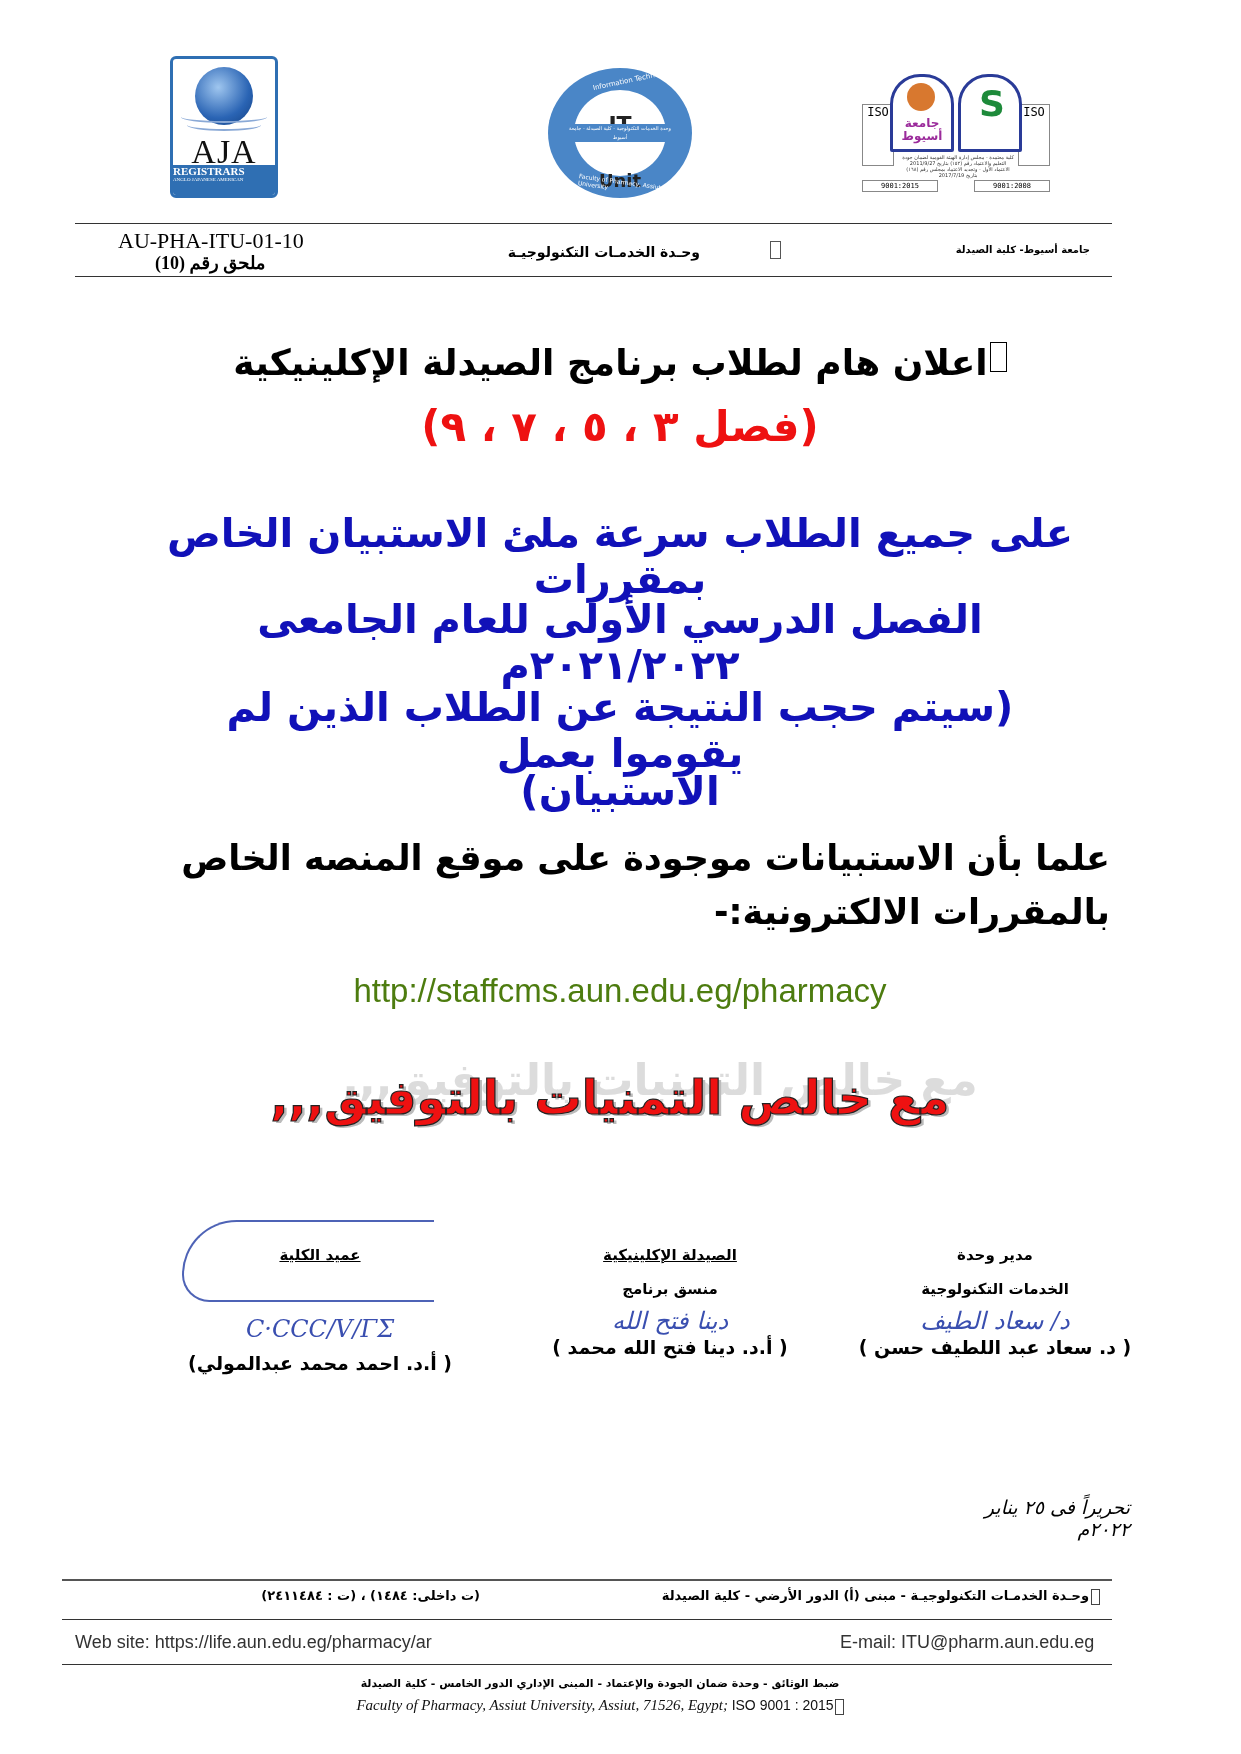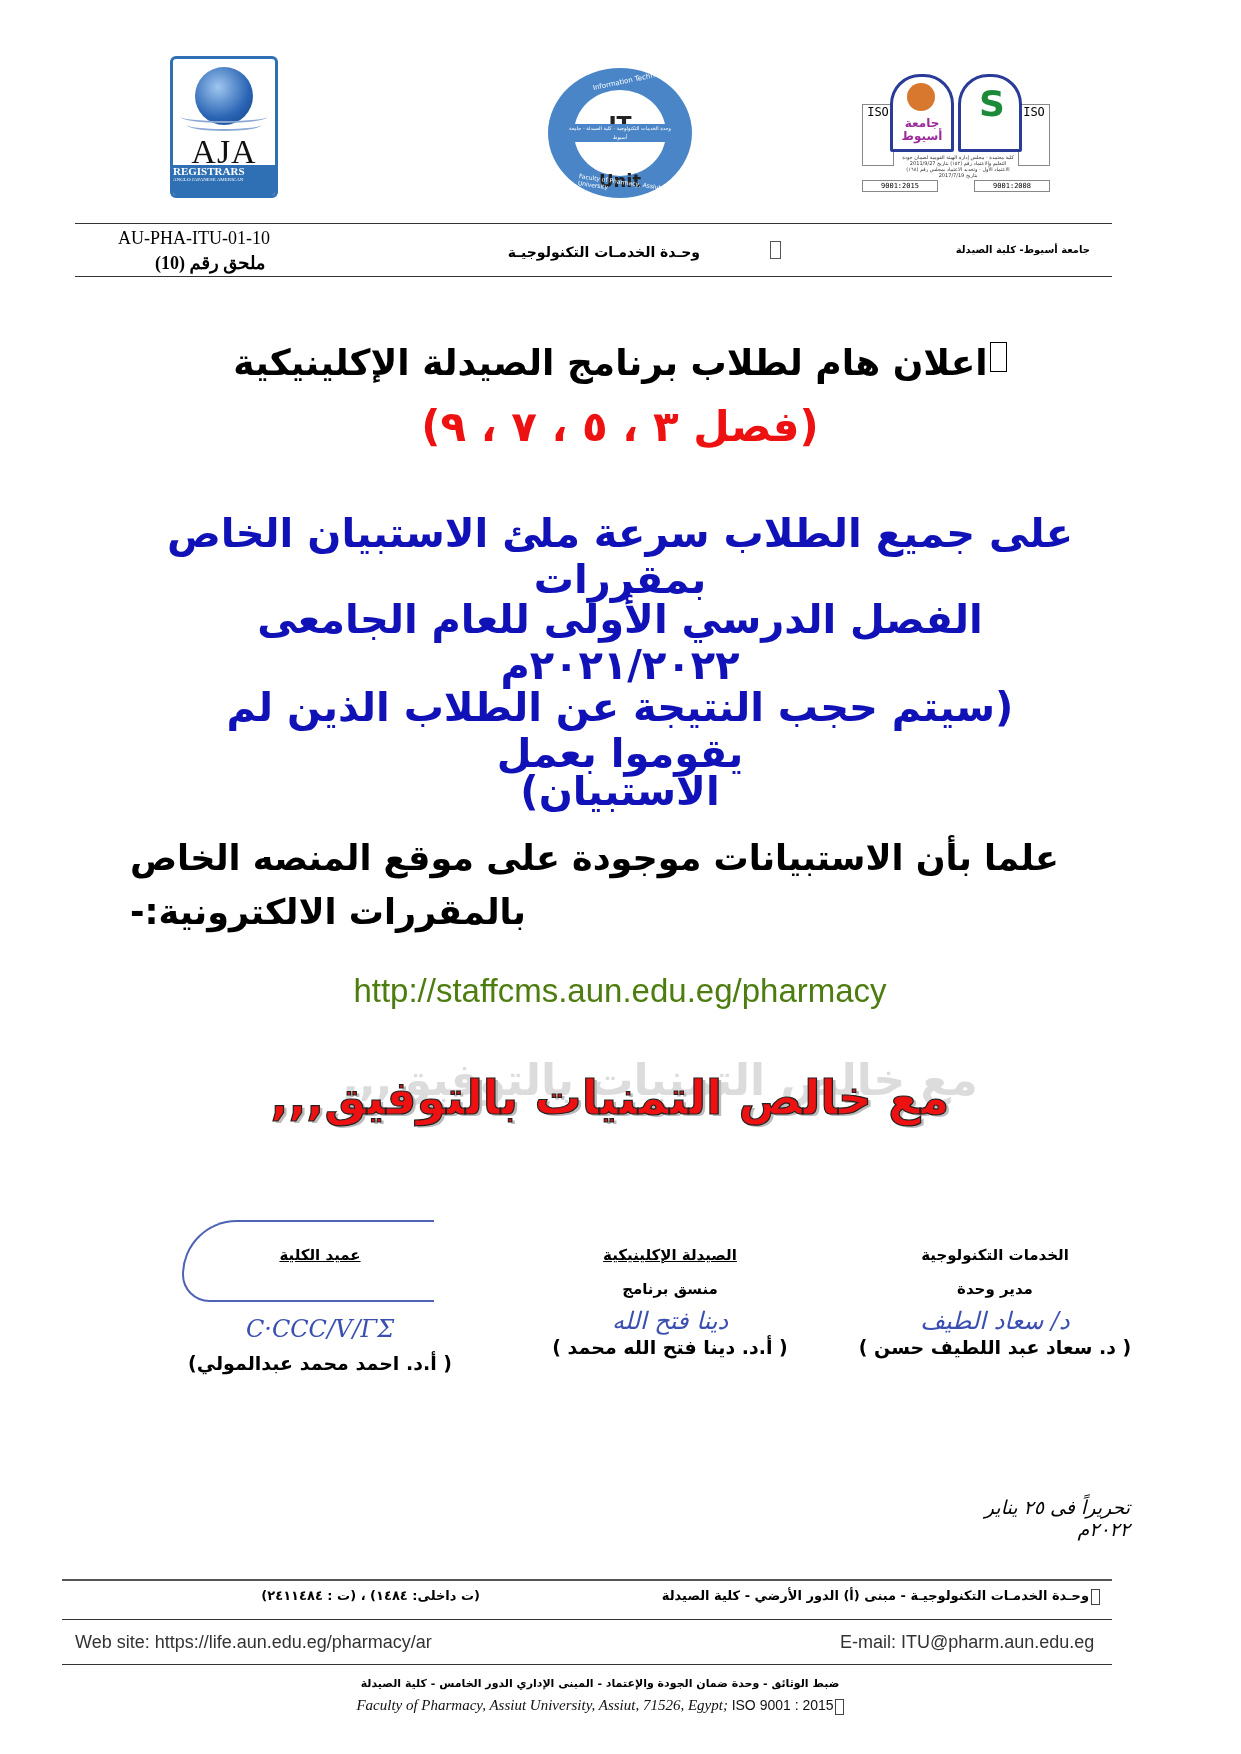--- a/index.html
+++ b/index.html
@@ -22,31 +22,31 @@
   .logo-au{left:862px;top:74px;width:188px;height:118px;}
   .logo-au .iso{position:absolute;top:30px;width:30px;height:60px;border:1px solid #888;font-family:"DejaVu Sans Mono",monospace;font-size:12px;text-align:center;line-height:14px;background:#fff;}
   .logo-au .box{position:absolute;top:0;width:64px;height:78px;border:3px solid #2a3b98;border-radius:30px 30px 2px 2px;background:#fff;box-sizing:border-box;}
   .logo-au .sun{position:absolute;left:14px;top:6px;width:28px;height:28px;border-radius:50%;background:#d8782f;}
   .logo-au .mag{position:absolute;left:8px;bottom:6px;width:42px;height:26px;color:#9b2b9b;font-size:12px;font-weight:bold;text-align:center;line-height:13px;}
   .logo-au .snake{position:absolute;left:18px;top:6px;font-size:36px;color:#1d8a3a;font-weight:bold;}
   .logo-au .caption{position:absolute;left:40px;top:80px;width:112px;font-size:5px;line-height:6px;text-align:center;color:#333;}
   .logo-au .num{position:absolute;bottom:0;font-family:"DejaVu Sans Mono",monospace;font-size:7px;border:1px solid #888;padding:1px 18px;background:#fff;text-align:center;}
   
   .hrule{left:75px;width:1037px;height:0;border-top:1.5px solid #333;}
-  .code{left:118px;top:228px;font-family:"Liberation Serif",serif;font-size:18px;text-align:center;}
+  .code{left:118px;top:228px;font-family:"Liberation Serif",serif;font-size:22px;text-align:center;}
   .annex{left:155px;top:252px;font-family:"Liberation Serif",serif;font-size:18px;font-weight:bold;}
   .unit-name{left:500px;top:244px;width:200px;text-align:right;font-size:14px;font-weight:bold;}
   .placeholder-box{left:770px;top:241px;width:9px;height:16px;border:1px solid #555;}
   .faculty-name{left:900px;top:244px;width:190px;text-align:right;font-size:10px;font-weight:bold;}
   
   .title{left:120px;top:342px;width:1000px;text-align:center;font-size:36px;font-weight:bold;color:#000;}
   .title .sq{display:inline-block;width:15px;height:28px;border:1.5px solid #000;vertical-align:top;margin-left:2px;}
   .semesters{left:120px;top:402px;width:1000px;text-align:center;font-size:42px;font-weight:bold;color:#ee1111;}
   .blue{left:160px;width:920px;text-align:center;font-size:40px;font-weight:bold;color:#1111b8;}
-  .black-notice{left:130px;width:980px;text-align:left;font-size:35px;font-weight:bold;color:#000;}
+  .black-notice{left:130px;width:980px;text-align:right;font-size:35px;font-weight:bold;color:#000;}
   .url{left:130px;top:972px;width:980px;text-align:center;font-family:"Liberation Sans",sans-serif;font-size:33px;color:#4d7c0f;direction:ltr;}
   .wishes{left:250px;top:1070px;width:720px;text-align:center;font-size:47px;font-weight:bold;color:#ee1111;-webkit-text-stroke:1.2px #222;text-shadow:3px 2px 0 #bbb;}
   .wishes-ghost{left:300px;top:1054px;width:720px;text-align:center;font-size:44px;font-weight:bold;color:#d4d4d4;opacity:.8;}
   
   .sig{width:300px;text-align:center;font-weight:bold;font-size:15px;color:#000;margin-top:48px;}
   .sig .role{line-height:34px;text-decoration:underline;}
   .sig .scrawl{font-family:"DejaVu Serif",serif;font-weight:normal;font-style:italic;font-size:24px;color:#3a4fb0;height:46px;line-height:46px;}
   .sig .name{font-size:19px;}
   .dean-curve{left:182px;top:1220px;width:250px;height:78px;border:2px solid #4e63b6;border-right:none;border-radius:120px 0 0 60px;}
   
@@ -131,22 +131,22 @@
   <div class="scrawl" style="direction:ltr">C·CCC/V/ΓΣ</div>
   <div class="name">( أ.د. احمد محمد عبدالمولي)</div>
 </div>
 <div class="abs sig rtl" style="left:520px;top:1190px">
   <div class="role">الصيدلة الإكلينيكية</div>
   <div class="role" style="text-decoration:none">منسق برنامج</div>
   <div class="scrawl" style="height:30px;line-height:30px">دينا فتح الله</div>
   <div class="name">( أ.د. دينا فتح الله محمد )</div>
 </div>
 <div class="abs sig rtl" style="left:845px;top:1190px">
+  <div class="role" style="text-decoration:none">مدير وحدة</div>
   <div class="role" style="text-decoration:none">الخدمات التكنولوجية</div>
-  <div class="role" style="text-decoration:none">مدير وحدة</div>
   <div class="scrawl" style="height:30px;line-height:30px">د/ سعاد الطيف</div>
   <div class="name">( د. سعاد عبد اللطيف حسن )</div>
 </div>
 
 <div class="abs date rtl">تحريراً فى ٢٥ يناير ٢٠٢٢م</div>
 
 <div class="abs hrule" style="top:1579px;left:62px;width:1050px;border-top:2px solid #555"></div>
 <div class="abs f-addr rtl"><span class="sq"></span><span>وحـدة الخدمـات التكنولوجيـة - مبنى (أ) الدور الأرضي - كلية الصيدلة</span></div>
 <div class="abs f-phone rtl">(ت داخلى: ١٤٨٤) ، (ت : ٢٤١١٤٨٤)</div>
 <div class="abs hrule" style="top:1619px;left:62px;width:1050px"></div>

